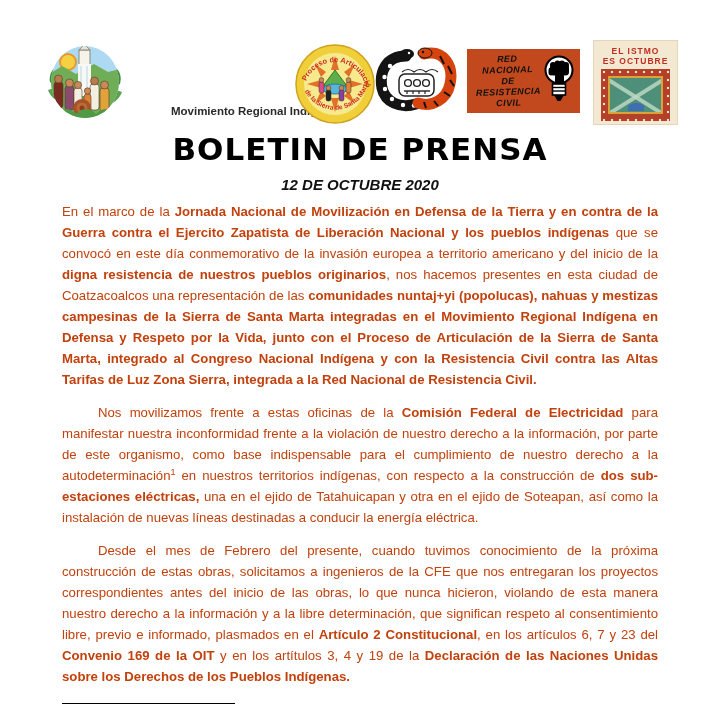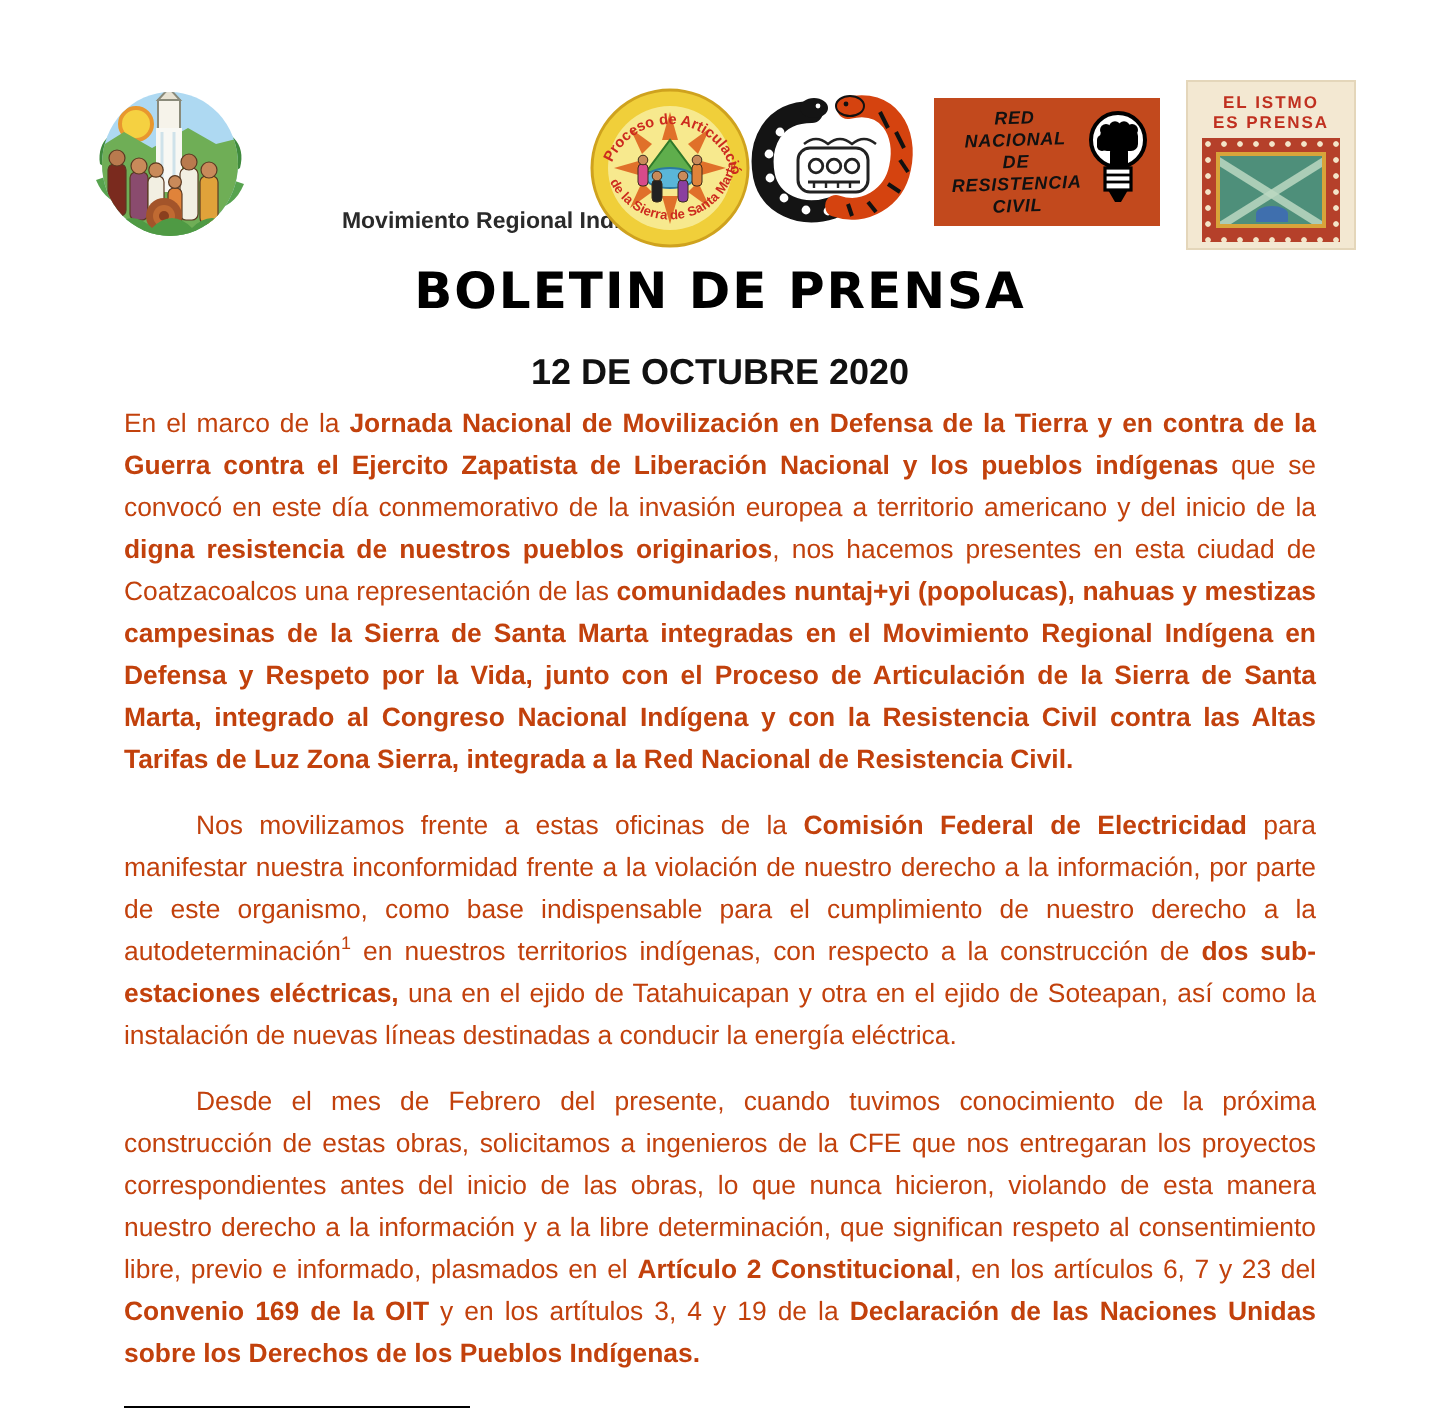--- a/index.html
+++ b/index.html
@@ -51,26 +51,26 @@
   }
   .istmo-art-center:before{transform:rotate(32deg);}
   .istmo-art-center:after{transform:rotate(-32deg);}
   .istmo-art-blue{
     position:absolute;left:50%;bottom:1px;width:16px;height:8px;margin-left:-8px;
     background:#3f6fae;border-radius:50% 50% 0 0;
   }
   
   .doc-title{
     position:absolute;left:0;top:131px;width:720px;text-align:center;
-    font-family:"DejaVu Sans",sans-serif;font-weight:bold;font-size:25px;
+    font-family:"DejaVu Sans",sans-serif;font-weight:bold;font-size:31px;
     letter-spacing:1px;color:#000;
   }
   .doc-date{
     position:absolute;left:0;top:176px;width:720px;text-align:center;
-    font-weight:bold;font-size:18px;color:#111;
+    font-weight:bold;font-size:15px;color:#111;font-style:italic;
   }
   
   .body-text{
     position:absolute;left:62px;top:201px;width:596px;
     font-size:13.2px;line-height:21px;text-align:justify;color:#c2410c;
   }
   .body-text p.para{margin:0 0 12px 0;}
   .body-text p.para.indent{text-indent:36px;}
   .body-text .bold{font-weight:bold;}
   .body-text sup{font-size:9px;line-height:0;}
@@ -236,21 +236,21 @@
       <rect x="11.5" y="30" width="13" height="11" fill="#fff" stroke="#000" stroke-width="1.6"></rect>
       <line x1="11.5" y1="33.5" x2="24.5" y2="33.5" stroke="#000" stroke-width="1.4"></line>
       <line x1="11.5" y1="37" x2="24.5" y2="37" stroke="#000" stroke-width="1.4"></line>
       <path d="M13,41 L23,41 L19.5,47 L16.5,47 Z" fill="#000"></path>
     </svg>
   </div>
 
   <div class="istmo">
     <div class="istmo-title">
       <div>EL ISTMO</div>
-      <div>ES PRENSA</div>
+      <div>ES OCTUBRE</div>
     </div>
     <div class="istmo-art">
       <div class="istmo-art-frame">
         <div class="istmo-art-center">
           <div class="istmo-art-blue"></div>
         </div>
       </div>
     </div>
   </div>
 

